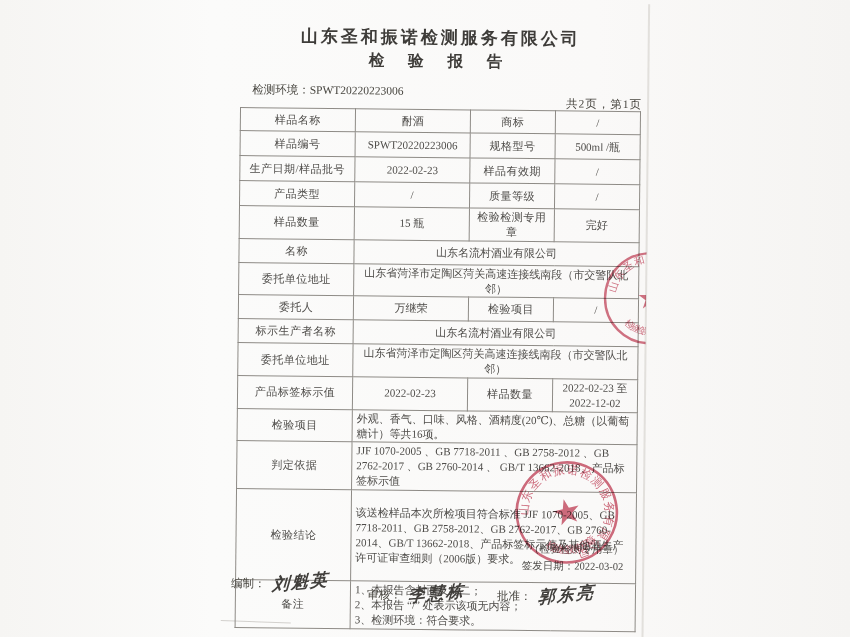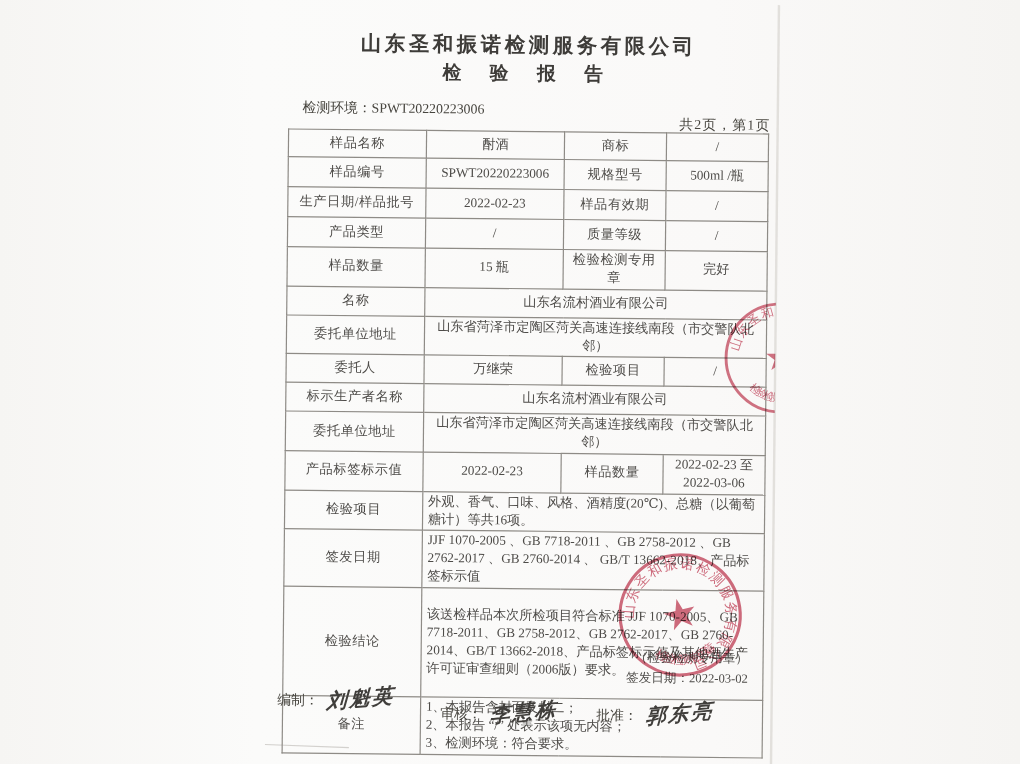--- a/index.html
+++ b/index.html
@@ -146,28 +146,28 @@
       <td class="val" colspan="3">山东名流村酒业有限公司</td>
     </tr>
     <tr style="height:25px">
       <td class="lab">委托单位地址</td>
       <td class="val" colspan="3">山东省菏泽市定陶区菏关高速连接线南段（市交警队北邻）</td>
     </tr>
     <tr style="height:30px">
       <td class="lab">产品标签标示值</td>
       <td class="val">2022-02-23</td>
       <td class="lab">样品数量</td>
-      <td class="val">2022-02-23 至 2022-03-06</td>
+      <td class="val">2022-02-23 至 2022-12-02</td>
     </tr>
     <tr style="height:29px">
       <td class="lab">检验项目</td>
       <td class="txt" colspan="3">外观、香气、口味、风格、酒精度(20℃)、总糖（以葡萄糖计）等共16项。</td>
     </tr>
     <tr style="height:30px">
-      <td class="lab">签发日期</td>
+      <td class="lab">判定依据</td>
       <td class="txt" colspan="3">JJF 1070-2005 、GB 7718-2011 、GB 2758-2012 、GB 2762-2017 、GB 2760-2014 、 GB/T 13662-2018、产品标签标示值</td>
     </tr>
     <tr style="height:91px">
       <td class="lab">检验结论</td>
       <td class="txt conc" colspan="3">
         <div>该送检样品本次所检项目符合标准 JJF 1070-2005、GB 7718-2011、GB 2758-2012、GB 2762-2017、GB 2760-2014、GB/T 13662-2018、产品标签标示值及其他酒生产许可证审查细则（2006版）要求。</div>
         <div class="conc-note">（检验检测专用章）</div>
         <div class="conc-date">签发日期：2022-03-02</div>
       </td>
     </tr>

